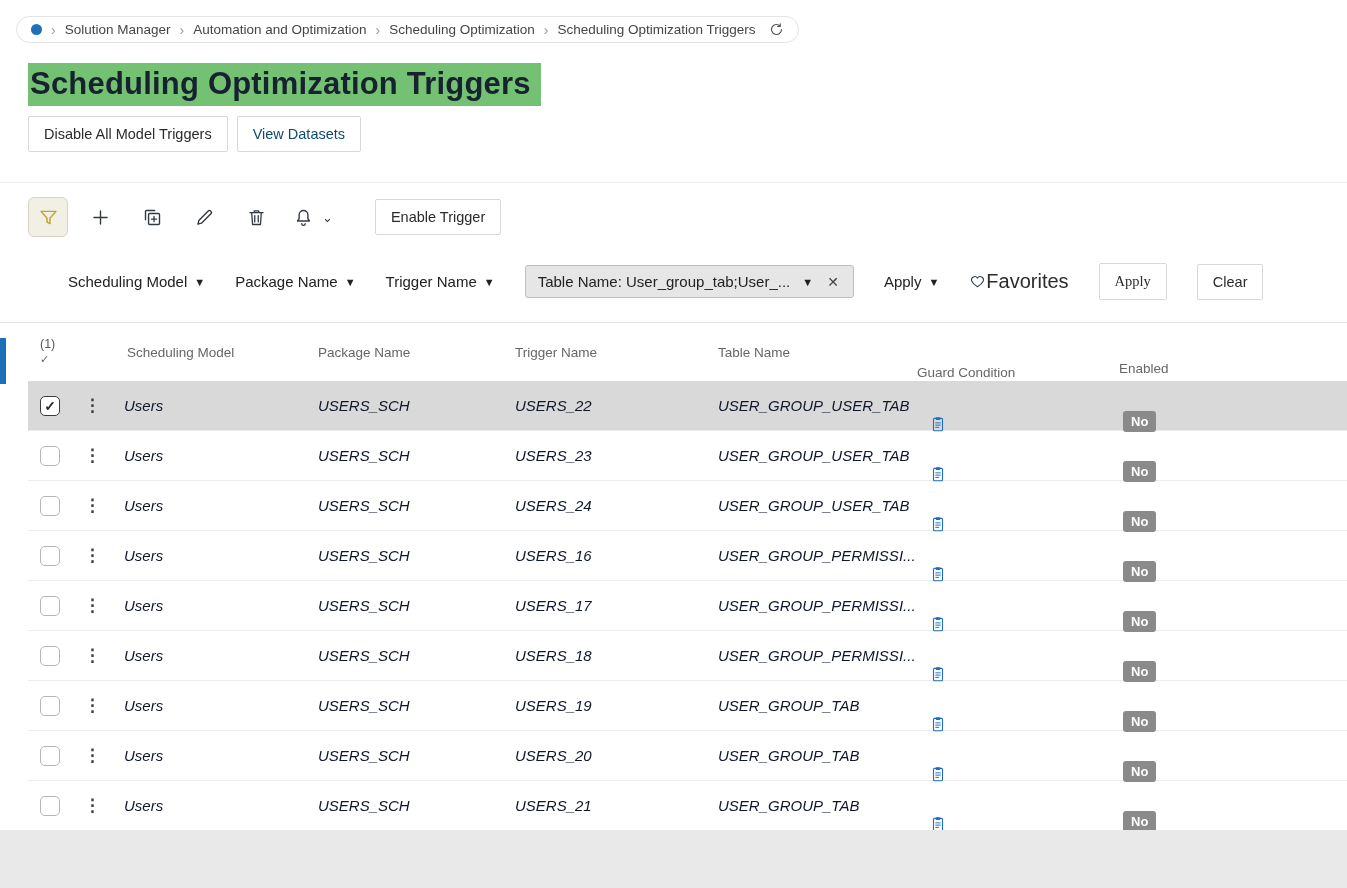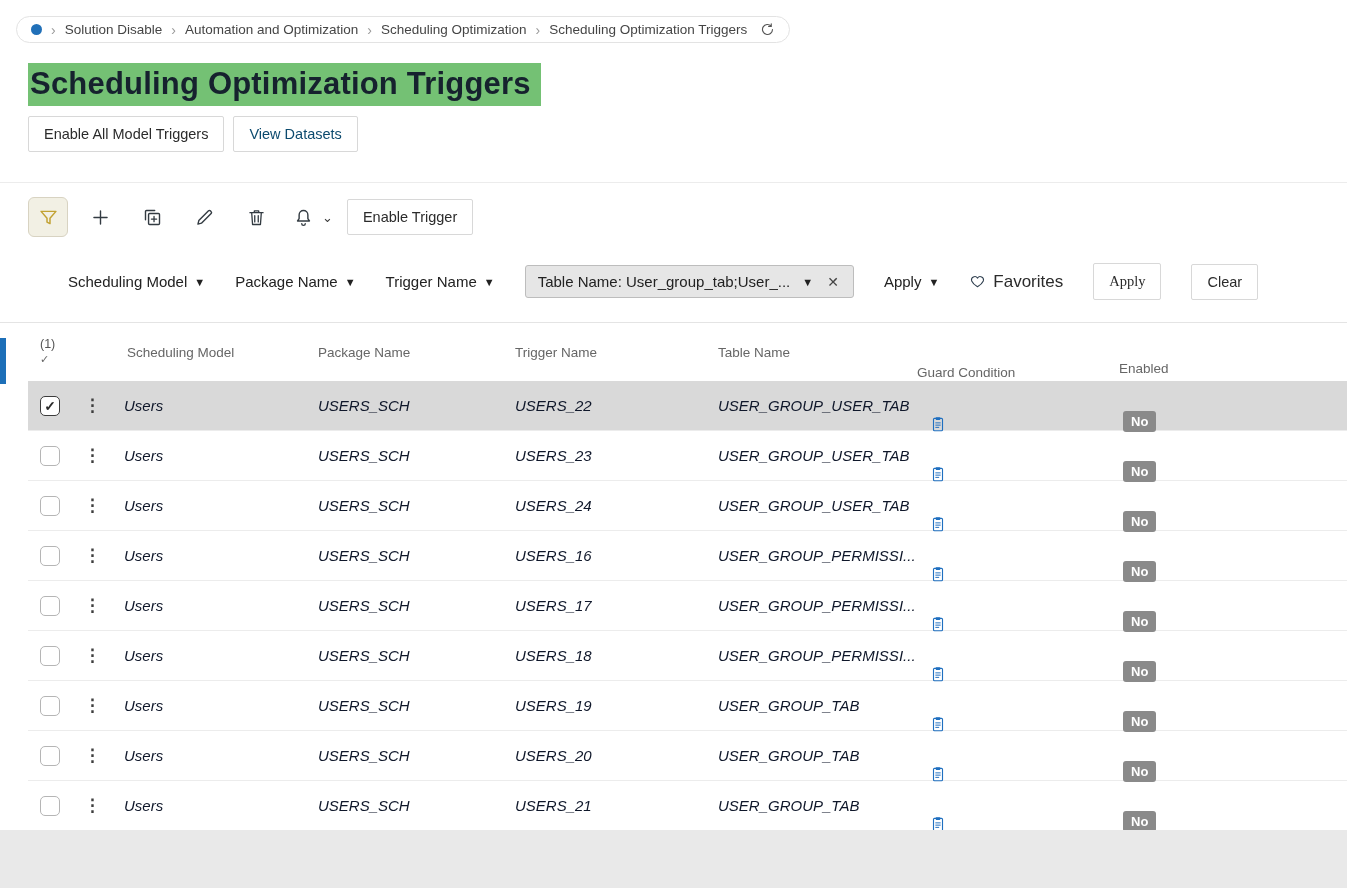--- a/index.html
+++ b/index.html
@@ -44,36 +44,36 @@
 
   
   .toolbar { display:flex; align-items:center; gap:12px; padding:14px 0 10px 28px; }
   .icon-btn {
     width:40px; height:40px; display:flex; align-items:center; justify-content:center;
     border-radius:6px; cursor:pointer;
   }
   .icon-btn.active-filter { background:#f2f0e4; border:1px solid #d8d3c2; }
   .bell-group { display:flex; align-items:center; gap:4px; cursor:pointer; }
   .chev { font-size:13px; color:#3a3a3a; }
-  .enable-trigger { margin-left:2px; }
+  .enable-trigger { margin-left:30px; }
 
   
   .filter-bar {
     display:flex; align-items:center; gap:30px;
     padding:16px 100px 22px 68px; border-bottom:1px solid #e4e4e4;
   }
   .dropdown { display:flex; align-items:center; gap:7px; font-size:15px; color:#222; cursor:pointer; white-space:nowrap; }
   .caret { font-size:11px; color:#222; }
   .chip {
     display:flex; align-items:center; gap:12px; background:#e6e6e6;
     border:1px solid #bdbdbd; border-radius:3px; padding:7px 12px;
     font-size:15px; color:#222; cursor:pointer; white-space:nowrap;
   }
   .chip-close { font-size:14px; color:#444; padding:0 2px; cursor:pointer; }
-  .favorites { display:flex; align-items:center; gap:7px; font-size:17px; cursor:pointer; white-space:nowrap; }
+  .favorites { display:flex; align-items:center; font-size:20px; cursor:pointer; white-space:nowrap; }
   .apply-btn { margin-left:auto;font-family:Liberation Serif, serif; }
 
   
   .thead { display:flex; align-items:center; height:58px; font-size:13.5px; color:#666; }
   .col { flex:none; }
   .col-check { width:44px; padding-left:12px; }
   .col-kebab { width:46px; padding-left:12px; }
   .col-1 { width:198px; padding-left:6px; }
   .col-2 { width:197px; padding-left:2px; }
   .col-3 { width:203px; padding-left:2px; }
@@ -111,21 +111,21 @@
 
 
 <div class="left-accent"></div>
 <div class="footer-gray"></div>
 
 
 <div class="breadcrumb">
   <span class="bc-dot"></span>
   <span style="display:inline-flex;align-items:center;gap:9px;">
       <span class="bc-sep">›</span>
-      <span class="bc-item">Solution Disable</span>
+      <span class="bc-item">Solution Manager</span>
       <span class="bc-sep">›</span>
       <span class="bc-item">Automation and Optimization</span>
       <span class="bc-sep">›</span>
       <span class="bc-item">Scheduling Optimization</span>
       <span class="bc-sep">›</span>
       <span class="bc-item">Scheduling Optimization Triggers</span>
     </span>
   <span class="bc-refresh">
     <svg viewBox="0 0 24 24" width="15" height="15">
         <path d="M20 12a8 8 0 1 1-2.3-5.7M18 2.8v4.2h-4.2" fill="none" stroke="#555" stroke-width="1.8" stroke-linecap="round"></path>
@@ -133,21 +133,21 @@
   </span>
 </div>
 
 
 <div class="title-wrap">
   <h1 style="margin:0;font-size:31px;line-height:1;"><span class="hl">Scheduling Optimization Triggers</span></h1>
 </div>
 
 
 <div class="actions">
-  <button class="btn">Enable All Model Triggers</button>
+  <button class="btn">Disable All Model Triggers</button>
   <button class="btn link-btn">View Datasets</button>
 </div>
 
 <div class="panel">
 
   <div class="toolbar">
     <span class="icon-btn active-filter">
       <svg viewBox="0 0 24 24" width="21" height="21">
           <path d="M3.5 5h17l-6.8 7.8V19l-3.4-1.8v-4.4L3.5 5z" fill="none" stroke="#c2a233" stroke-width="1.7" stroke-linejoin="round"></path>
         </svg>

